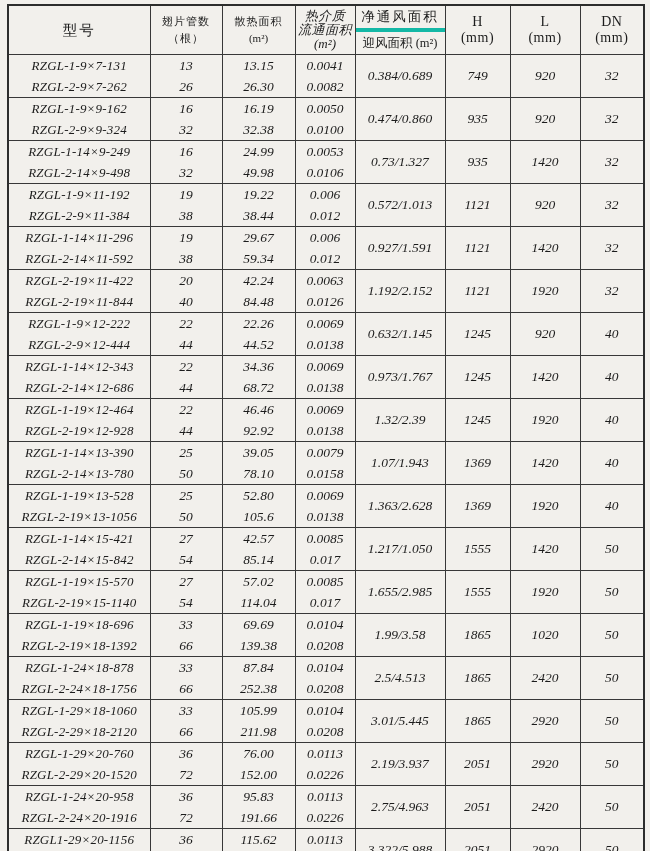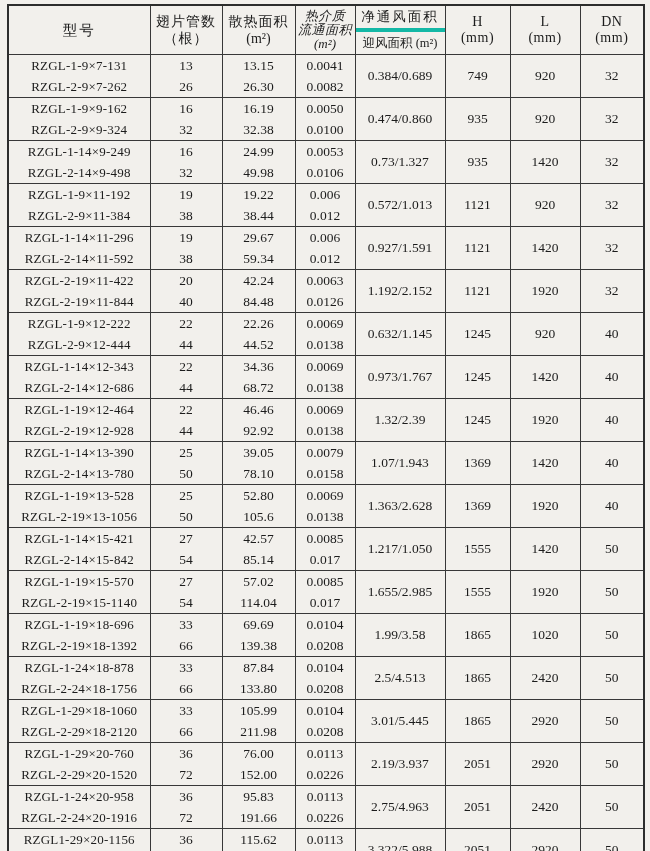--- a/index.html
+++ b/index.html
@@ -31,25 +31,25 @@
   }
   .spec th, .spec td {
     border: 1px solid #383838;
     padding: 0;
     text-align: center;
     vertical-align: middle;
     font-weight: normal;
     overflow: hidden;
   }
   thead tr { height: 45px; }
-  tbody tr { height: 42px; }
+  tbody tr { height: 42px; font-style: italic; }
 
   
   .hd-model { font-size: 14.5px; letter-spacing: 2px; margin-top: 24px; }
-  .hd-two div { line-height: 17px; font-size: 14px; letter-spacing: 1px; font-family: Liberation Serif, serif; }
+  .hd-two div { line-height: 17px; font-size: 11px; letter-spacing: 1px; font-family: Liberation Serif, serif; }
   .hd-three div { line-height: 14px; font-size: 13px; letter-spacing: 0.5px; font-style: italic; }
   .hd-unit { font-size: 12.5px; letter-spacing: 0 !important; }
   .hd-latin div { line-height: 16px; font-size: 14px; letter-spacing: 0.5px; }
 
   .vent-th { padding: 0; }
   .vent-top {
     border-bottom: 4px solid #14b8a6;
     line-height: 22px;
     height: 22px;
     font-size: 13.5px;
@@ -449,21 +449,21 @@
     <td class="two-line c-model">
       <div>RZGL-1-24×18-878</div>
       <div>RZGL-2-24×18-1756</div>
     </td>
     <td class="two-line">
       <div>33</div>
       <div>66</div>
     </td>
     <td class="two-line">
       <div>87.84</div>
-      <div>133.80</div>
+      <div>252.38</div>
     </td>
     <td class="two-line">
       <div>0.0104</div>
       <div>0.0208</div>
     </td>
     <td class="c-single">2.5/4.513</td>
     <td class="c-single">1865</td>
     <td class="c-single">2420</td>
     <td class="c-single">50</td>
   </tr>

